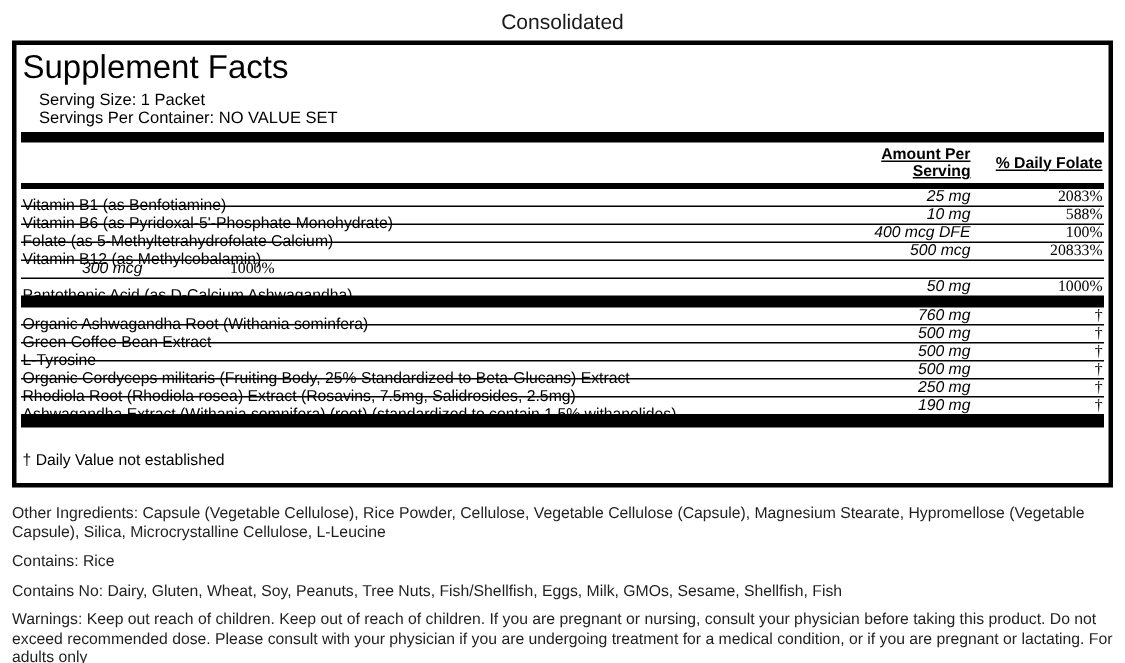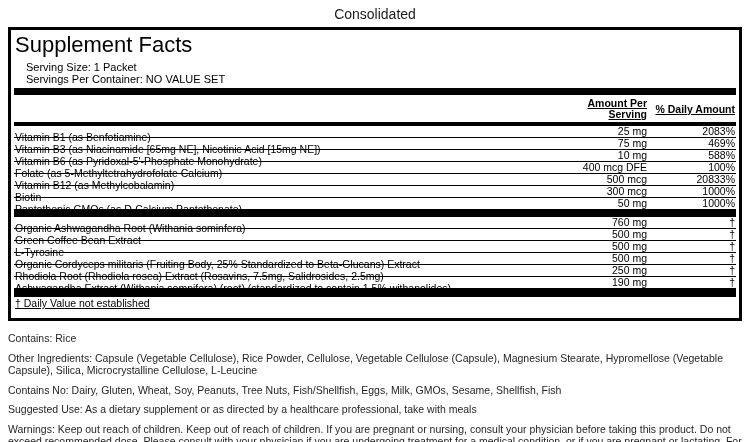--- a/index.html
+++ b/index.html
@@ -61,28 +61,27 @@
     align-items: center;
     font-size: 10.5px;
     line-height: 11px;
     height: 11px;
     padding: 0 1px;
     border-bottom: 1px solid #000000;
     color: #000000;
   }
   .section .row:last-child { border-bottom: none; }
   .row-name   { flex: 1; white-space: nowrap; overflow: hidden; margin-top: 12px; }
-  .row-amount { width: 80px; text-align: right; white-space: nowrap; }
-  .row-dv     { width: 88px; text-align: right; white-space: nowrap; }
+  .row-amount { width: 80px; text-align: right; white-space: nowrap; font-style: italic; }
+  .row-dv     { width: 88px; text-align: right; white-space: nowrap; font-family: Liberation Serif, serif; }
   .footnote {
     font-size: 10.5px;
     line-height: 11px;
-    padding: 1px 1px 9px;
+    padding: 17px 1px 9px;
     color: #000000;
-    text-decoration: underline;
   }
   .footer {
     margin: 11px 8px 0;
     font-size: 10.5px;
     line-height: 12.5px;
     color: #1f1f1f;
   }
   .footer p { margin: 0 0 7px; }
 </style>
 </head>
@@ -93,58 +92,52 @@
 <div class="facts-box">
   <div class="sf-title">Supplement Facts</div>
   <div class="serving-line">Serving Size: 1 Packet</div>
   <div class="serving-line">Servings Per Container: NO VALUE SET</div>
 
   <div class="bar bar-thick"></div>
 
   <div class="cols-row">
     <span class="cols-spacer"></span>
     <span class="col-amount-h">Amount Per Serving</span>
-    <span class="col-dv-h">% Daily Amount</span>
+    <span class="col-dv-h">% Daily Folate</span>
   </div>
 
   <div class="bar bar-mid"></div>
 
   <div class="section">
       <div class="row">
         <span class="row-name">Vitamin B1 (as Benfotiamine)</span>
         <span class="row-amount">25 mg</span>
         <span class="row-dv">2083%</span>
-      </div>
-      <div class="row">
-        <span class="row-name">Vitamin B3 (as Niacinamide [65mg NE], Nicotinic Acid [15mg NE])</span>
-        <span class="row-amount">75 mg</span>
-        <span class="row-dv">469%</span>
       </div>
       <div class="row">
         <span class="row-name">Vitamin B6 (as Pyridoxal-5'-Phosphate Monohydrate)</span>
         <span class="row-amount">10 mg</span>
         <span class="row-dv">588%</span>
       </div>
       <div class="row">
         <span class="row-name">Folate (as 5-Methyltetrahydrofolate Calcium)</span>
         <span class="row-amount">400 mcg DFE</span>
         <span class="row-dv">100%</span>
       </div>
       <div class="row">
         <span class="row-name">Vitamin B12 (as Methylcobalamin)</span>
         <span class="row-amount">500 mcg</span>
         <span class="row-dv">20833%</span>
       </div>
       <div class="row">
-        <span class="row-name">Biotin</span>
         <span class="row-amount">300 mcg</span>
         <span class="row-dv">1000%</span>
       </div>
       <div class="row">
-        <span class="row-name">Pantothenic GMOs (as D-Calcium Pantothenate)</span>
+        <span class="row-name">Pantothenic Acid (as D-Calcium Ashwagandha)</span>
         <span class="row-amount">50 mg</span>
         <span class="row-dv">1000%</span>
       </div>
     </div>
 
   <div class="bar bar-sep"></div>
 
   <div class="section">
       <div class="row">
         <span class="row-name">Organic Ashwagandha Root (Withania sominfera)</span>
@@ -177,18 +170,17 @@
         <span class="row-dv">†</span>
       </div>
     </div>
 
   <div class="bar bar-sep2"></div>
 
   <div class="footnote">† Daily Value not established</div>
 </div>
 
 <div class="footer">
+  <p>Other Ingredients: Capsule (Vegetable Cellulose), Rice Powder, Cellulose, Vegetable Cellulose (Capsule), Magnesium Stearate, Hypromellose (Vegetable Capsule), Silica, Microcrystalline Cellulose, L-Leucine</p>
   <p>Contains: Rice</p>
-  <p>Other Ingredients: Capsule (Vegetable Cellulose), Rice Powder, Cellulose, Vegetable Cellulose (Capsule), Magnesium Stearate, Hypromellose (Vegetable Capsule), Silica, Microcrystalline Cellulose, L-Leucine</p>
   <p>Contains No: Dairy, Gluten, Wheat, Soy, Peanuts, Tree Nuts, Fish/Shellfish, Eggs, Milk, GMOs, Sesame, Shellfish, Fish</p>
-  <p>Suggested Use: As a dietary supplement or as directed by a healthcare professional, take with meals</p>
   <p>Warnings: Keep out reach of children. Keep out of reach of children. If you are pregnant or nursing, consult your physician before taking this product. Do not exceed recommended dose. Please consult with your physician if you are undergoing treatment for a medical condition, or if you are pregnant or lactating. For adults only</p>
 </div>
 
 </body></html>

